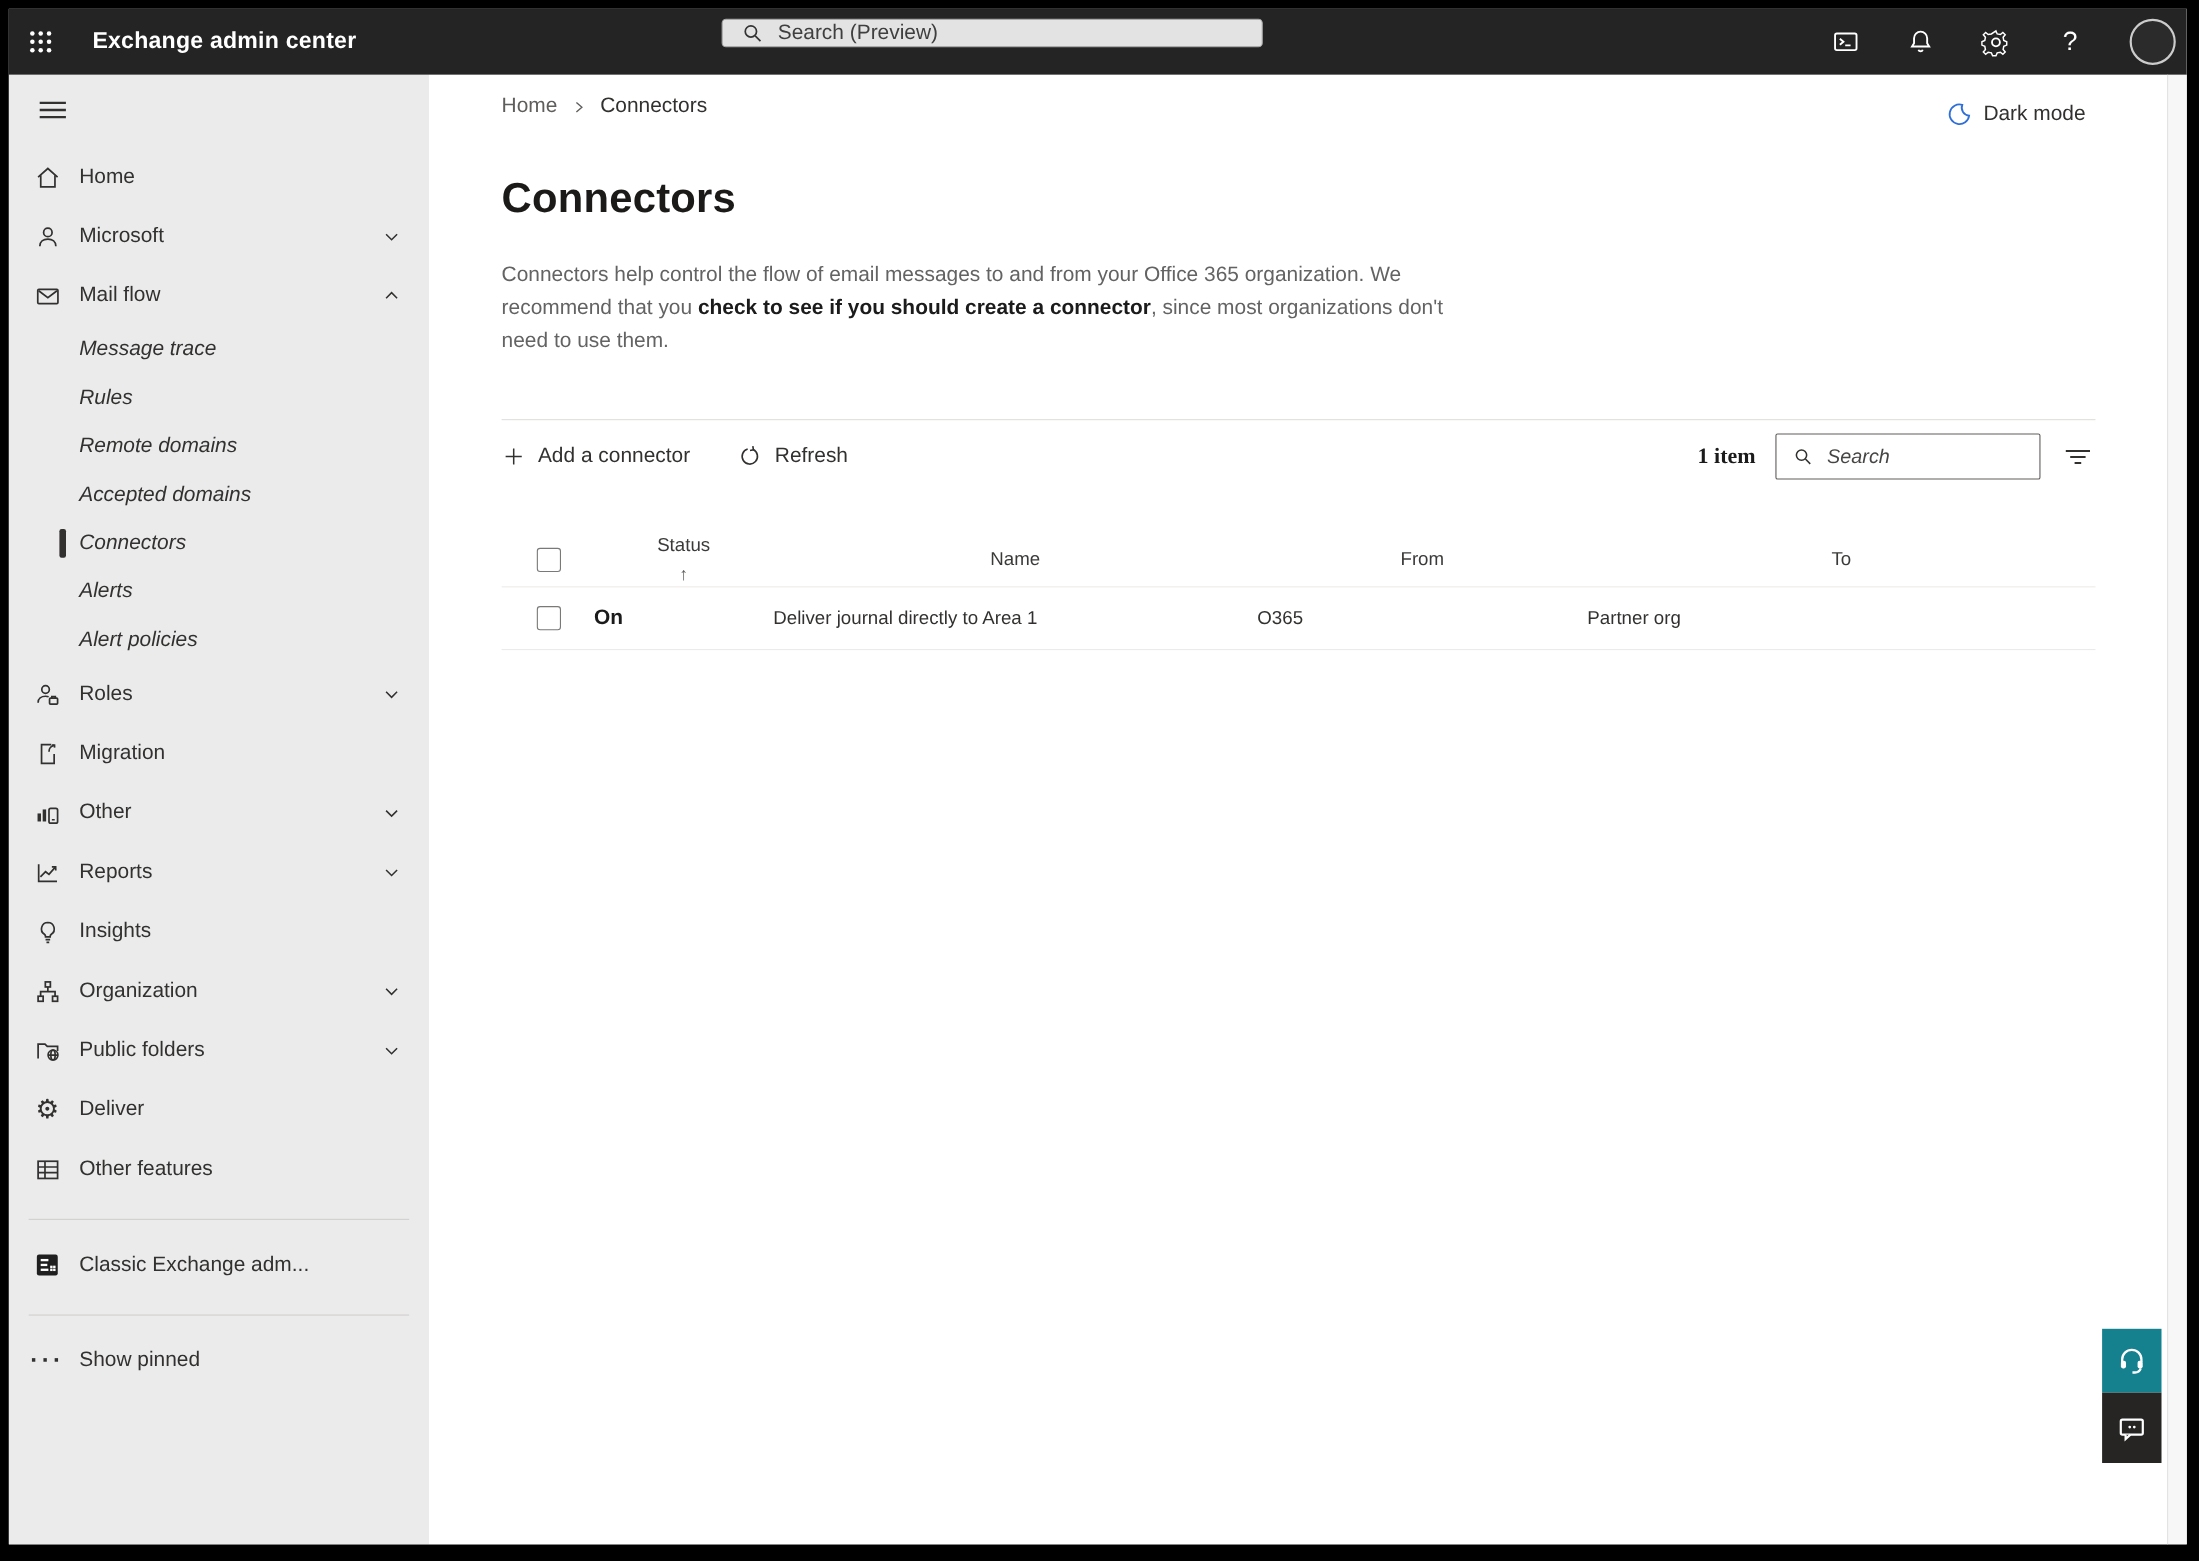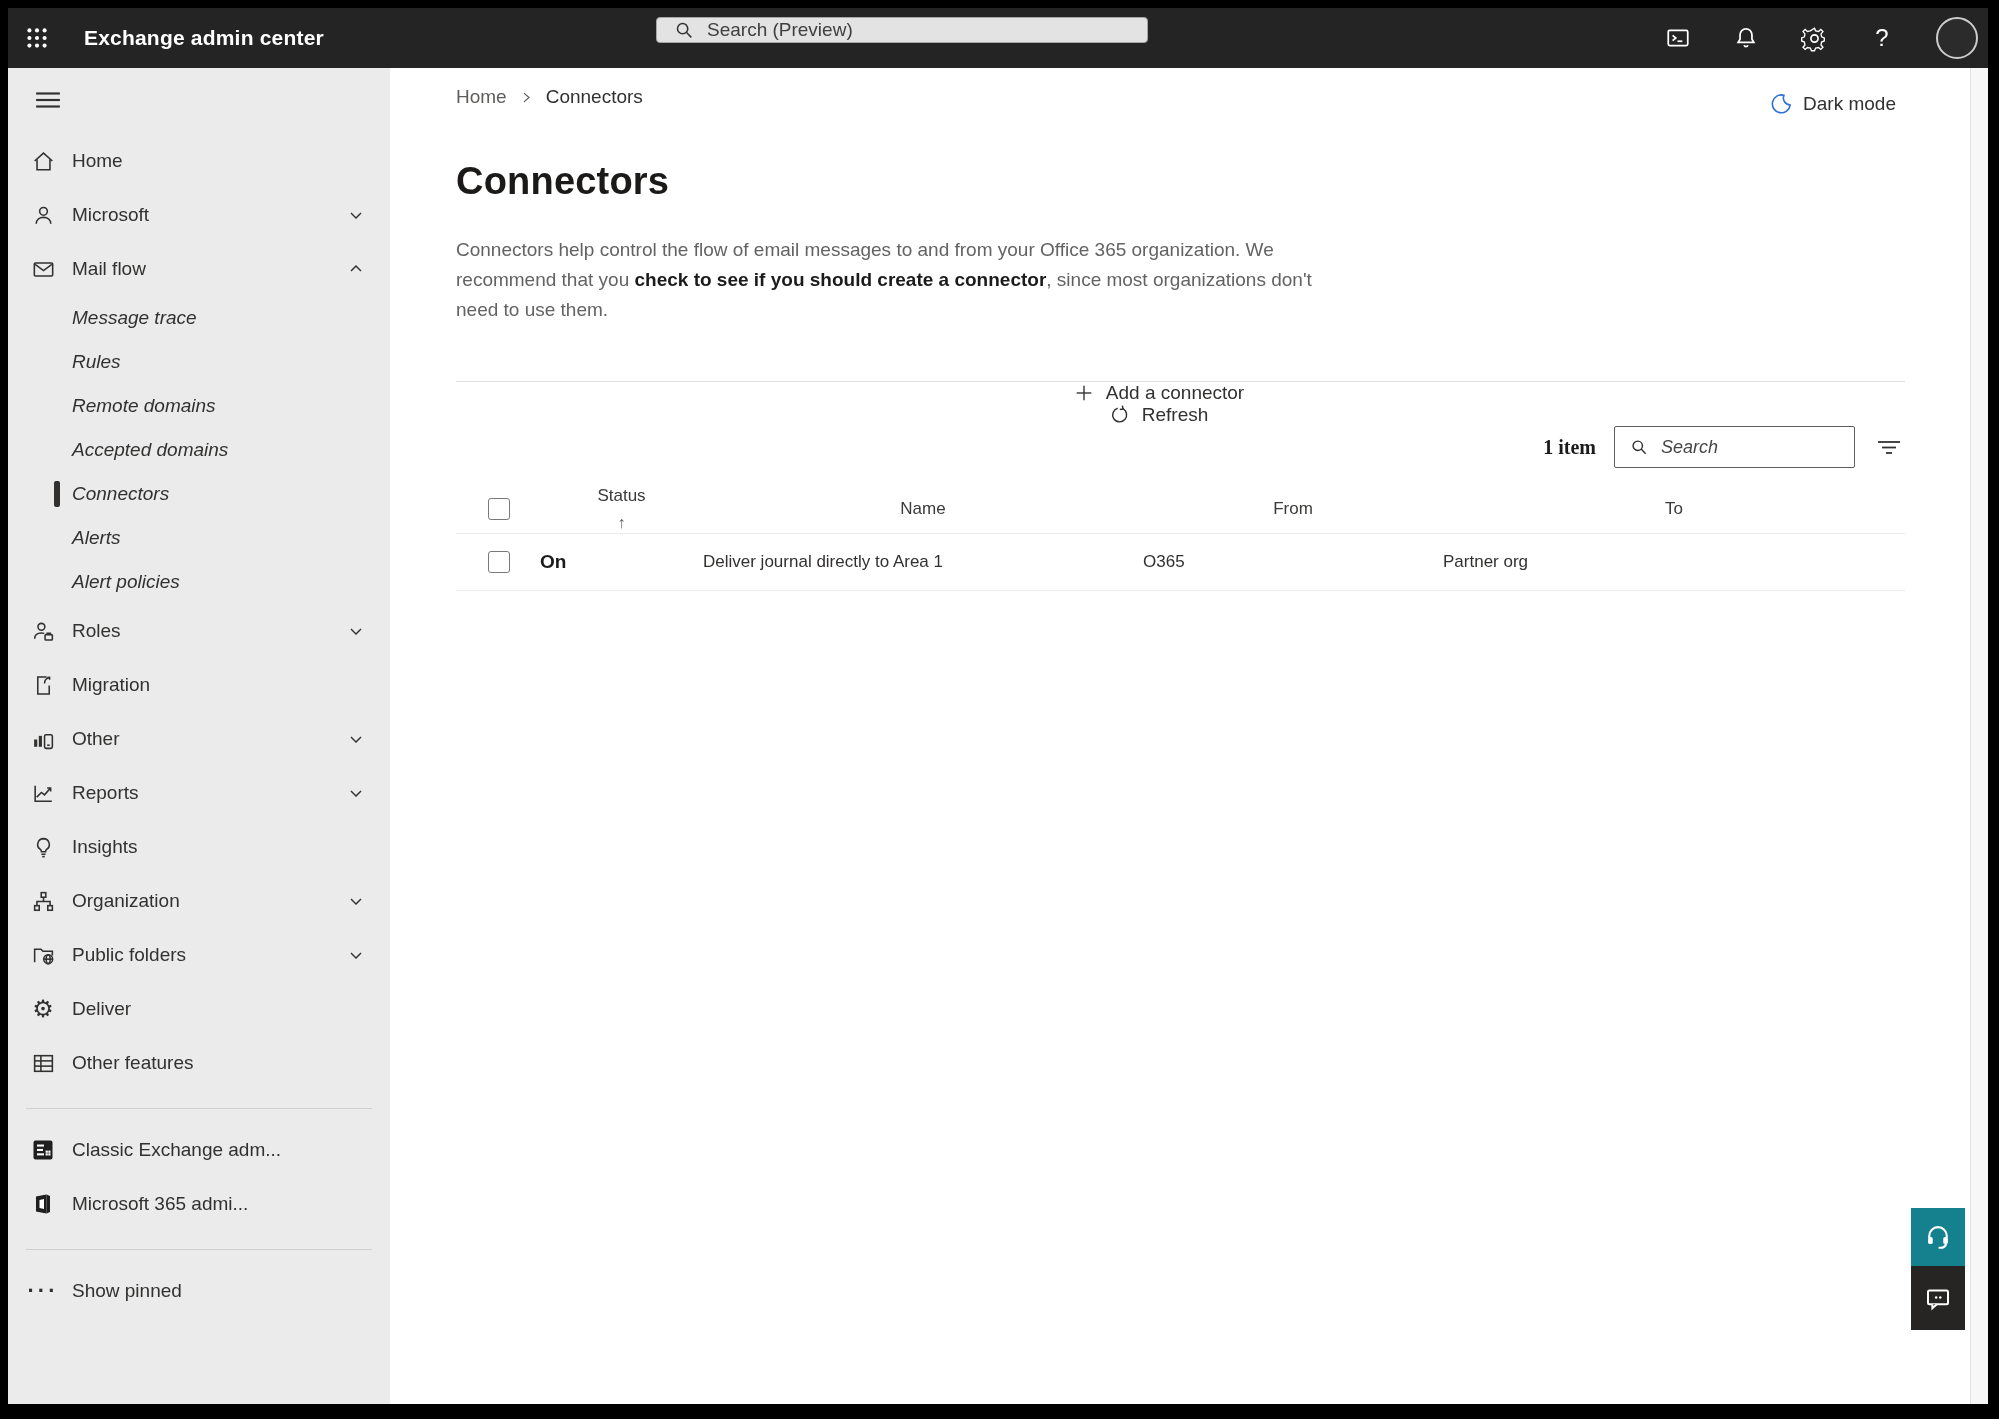--- a/index.html
+++ b/index.html
@@ -39,21 +39,21 @@
   .breadcrumb { margin-top:18px; display:flex; align-items:center; gap:12px; }
   .crumb-root { color:#605e5c; font-size:19px; cursor:pointer; }
   .crumb-current { color:#323130; font-size:19px; }
   .darkmode { position:absolute; top:24px; right:74px; display:flex; align-items:center; gap:10px; cursor:pointer; }
   .darkmode-label { color:#323130; font-size:19px; }
   .page-title { margin-top:52px; font-size:38px; font-weight:700; color:#1b1a19; letter-spacing:0.2px; }
   .page-desc { margin-top:32px; width:880px; font-size:19px; line-height:30px; color:#636363; }
   .page-desc .desc-link { color:#1b1b1b;font-weight:bold; }
   .hr { width:1449px; height:1px; background:#e1dfdd; margin-top:56px; }
 
-  .toolbar { width:1449px; height:66px; display:flex; align-items:center;flex-direction:column; }
+  .toolbar { width:1449px; height:66px; display:flex; align-items:center; }
   .tool-btn { display:flex; align-items:center; gap:11px; cursor:pointer; margin-right:44px; }
   .tool-btn span { font-size:19px; color:#323130; }
   .toolbar-right { margin-left:auto; display:flex; align-items:center; }
   .item-count { font-family:"Liberation Serif", serif; font-weight:700; font-size:20px; color:#1b1b1b; margin-right:18px; }
   .table-search { width:241px; height:42px; border:1px solid #605e5c; border-radius:2px; display:flex; align-items:center; padding-left:14px; background:#fff; }
   .table-search input { border:none; outline:none; font-size:18px; color:#323130; margin-left:12px; width:170px; font-family:"Liberation Sans", sans-serif; background:transparent;font-style:italic; }
   .table-search input::placeholder { color:#323130; opacity:0.9; }
   .filter-btn { margin-left:18px; width:32px; height:32px; display:flex; align-items:center; justify-content:center; cursor:pointer; }
 
   .table { width:1449px; margin-top:36px; }
@@ -343,30 +343,20 @@
               <rect x="14.6" y="12.6" width="2.2" height="2.2"></rect>
                 <rect x="17.3" y="12.6" width="2.2" height="2.2"></rect>
               <rect x="14.6" y="15.3" width="2.2" height="2.2"></rect>
                 <rect x="17.3" y="15.3" width="2.2" height="2.2"></rect>
             </g>
           </svg>
         </span>
         <span class="nav-label">Classic Exchange adm...</span>
       </div>
 
-      <div class="nav-item">
-        <span class="nav-icon">
-          <svg width="24" height="24" viewBox="0 0 24 24">
-            <path d="M5 4.5 L15.5 2.5 V21.5 L5 19.5 Z" fill="#1f1f1f"></path>
-            <path d="M15.5 2.5 L19 4 V20 L15.5 21.5 Z" fill="#1f1f1f"></path>
-            <path d="M8.5 8 L13 7 V17 L8.5 16 Z" fill="#ffffff"></path>
-          </svg>
-        </span>
-        <span class="nav-label">Microsoft 365 admi...</span>
-      </div>
 
       <div class="nav-divider"></div>
 
       <div class="nav-item">
         <span class="nav-icon">
           <span class="ellipsis-glyph">···</span>
         </span>
         <span class="nav-label">Show pinned</span>
       </div>
 

